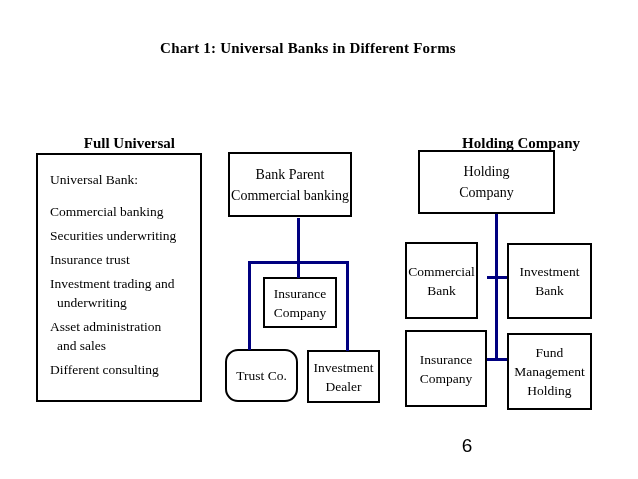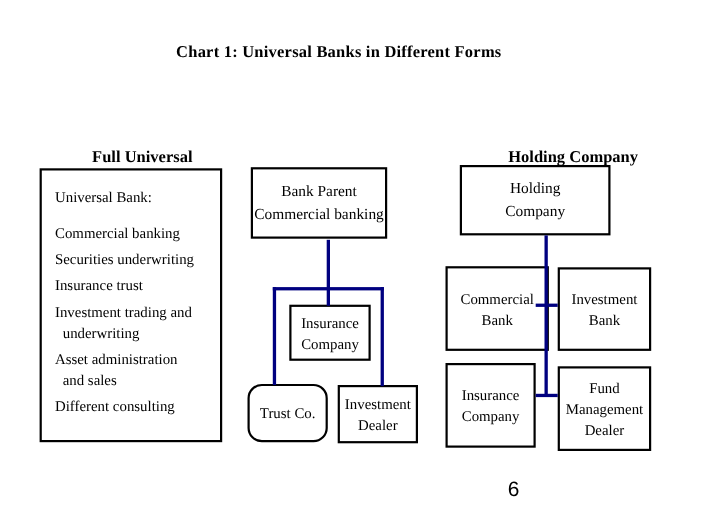--- a/index.html
+++ b/index.html
@@ -62,21 +62,21 @@
   .fu-item:first-child{margin-bottom:13px;}
 
   
   .bp-box{left:228px;top:152px;width:124px;height:65px;font-size:14px;line-height:21px;}
   .ic-mid-box{left:263px;top:277px;width:74px;height:51px;}
   .tc-box{left:225px;top:349px;width:73px;height:53px;border-radius:13px;}
   .id-box{left:307px;top:350px;width:73px;height:53px;}
 
   
   .hc-box{left:418px;top:150px;width:137px;height:64px;font-size:14px;line-height:21px;}
-  .cb-box{left:405px;top:242px;width:94px;height:77px;justify-content:center;}
+  .cb-box{left:405px;top:242px;width:73px;height:77px;justify-content:center;}
   .ib-box{left:507px;top:243px;width:85px;height:76px;}
   .ic-hold-box{left:405px;top:330px;width:82px;height:77px;}
   .fm-box{left:507px;top:333px;width:85px;height:77px;}
 
   
   .conn{position:absolute;background:#000080;}
   .conn-v{width:3px;}
   .conn-h{height:3px;}
   .mid-v-top{left:297px;top:218px;height:60px;}
   .mid-h{left:248px;top:261px;width:101px;}
@@ -148,21 +148,21 @@
     <span class="pre">Investment
 Bank</span>
   </div>
   <div class="box label-box ic-hold-box">
     <span class="pre">Insurance
 Company</span>
   </div>
   <div class="box label-box fm-box">
     <span class="pre">Fund
 Management
-Dealer</span>
+Holding</span>
   </div>
 
   <div class="conn conn-v hold-v"></div>
   <div class="conn conn-h hold-h1"></div>
   <div class="conn conn-h hold-h2"></div>
 
   <div class="abs page-number">6</div>
 
 </div>
 

